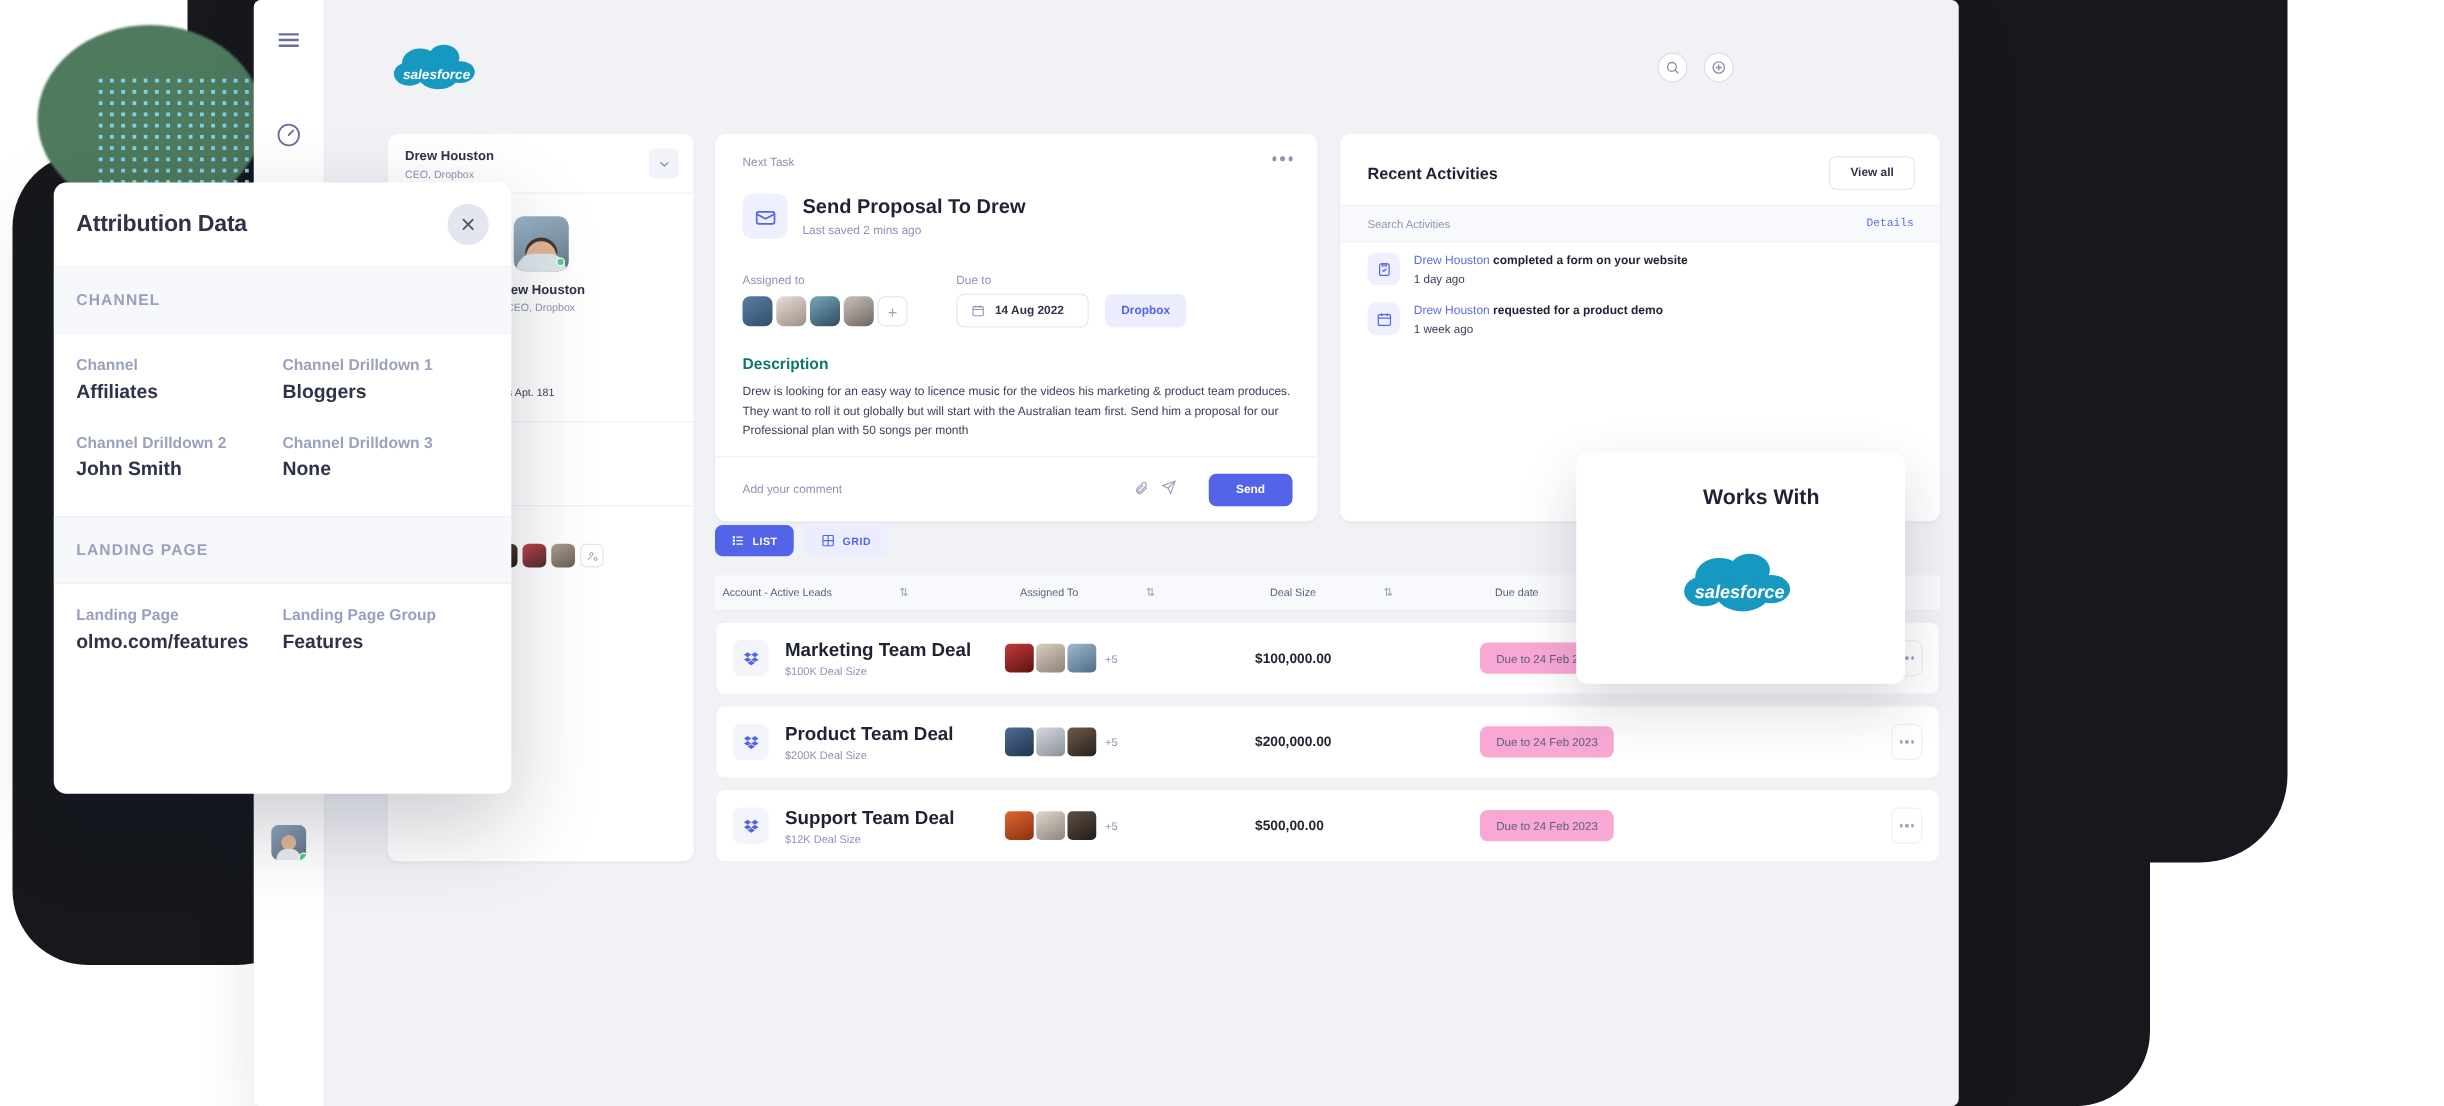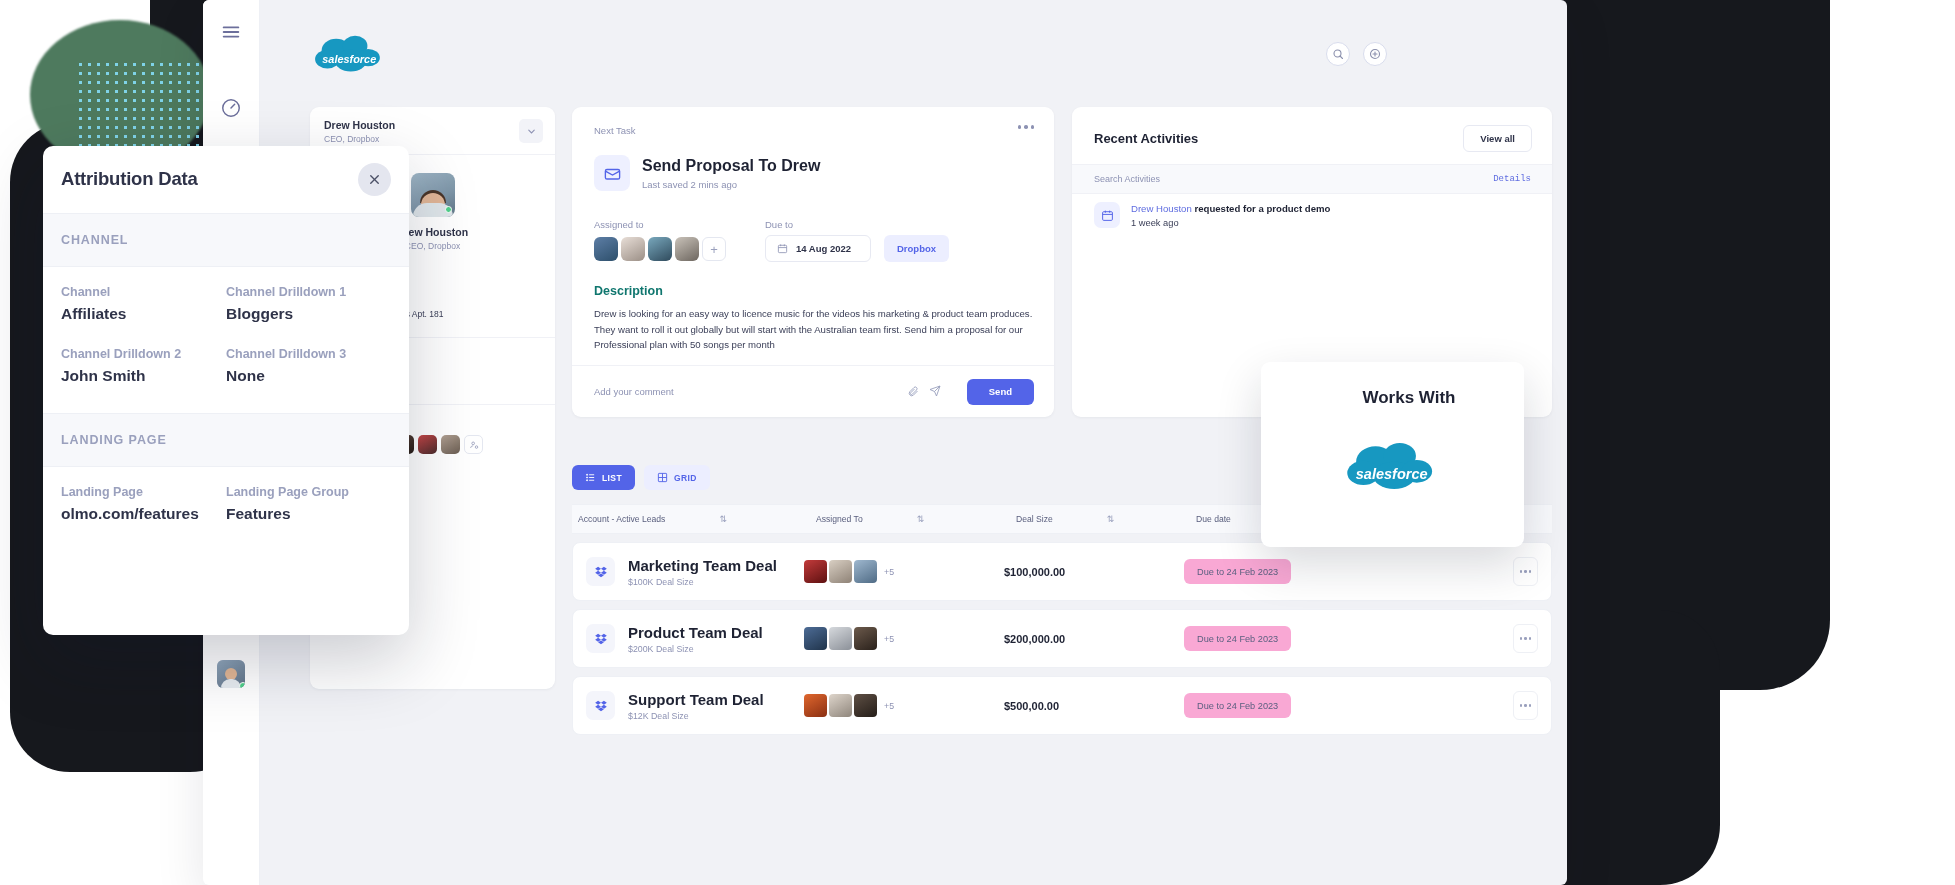--- a/index.html
+++ b/index.html
@@ -154,21 +154,21 @@
   #ac-details { position:absolute; right:21px; font-size:9px; color:#5f6de0;font-family:Liberation Mono, monospace; }
   #ac-list { position:absolute; left:0; right:0; top:95px; padding:0 22px; }
   .act-row { display:flex; gap:11px; align-items:flex-start; margin-bottom:14px; }
   .act-ico { width:26px; height:26px; flex:0 0 26px; border-radius:7px; background:#eef0ff; display:flex; align-items:center; justify-content:center; color:#5364e8; }
   .act-ico svg { width:13px; height:13px; }
   .act-main { font-size:9.6px; color:#1e2233; font-weight:700; line-height:13px; }
   .act-main .lnk { color:#5f6de0; font-weight:400; }
   .act-sub { font-size:9.3px; color:#3c4059; margin-top:3px; }
 
   
-  #deals { position:absolute; left:312px; top:459px; width:980px; bottom:0; }
+  #deals { position:absolute; left:312px; top:414px; width:980px; bottom:0; }
   #dl-toolbar { display:flex; align-items:center; gap:9px; padding:6px 0 14px 0; position:relative; }
   .vbtn { height:25px; border-radius:6px; display:flex; align-items:center; gap:6px; padding:0 13px; font-size:8.5px; font-weight:700; letter-spacing:.4px; }
   .vbtn svg { width:11px; height:11px; }
   .vbtn.active { background:#5364e8; color:#fff; }
   .vbtn.ghost { background:#eceeff; color:#5364e8; }
   #dl-filter { position:absolute; right:182px; top:8px; display:flex; align-items:center; gap:4px; color:#3c4059; font-size:10px; font-weight:600; }
   #dl-filter svg { width:14px; height:14px; color:#3c4059; }
   #dl-head {
     display:flex; align-items:center; height:30px; background:#f8f9fc;
     border-top:1px solid #eef0f5; border-bottom:1px solid #eef0f5;
@@ -412,20 +412,33 @@
 
       <div id="actcard" class="card">
         <div id="ac-title">Recent Activities</div>
         <div id="ac-viewall">View all</div>
         <div id="ac-sub">
           <div id="ac-search">Search Activities</div>
           <div id="ac-details">Details</div>
         </div>
         <div id="ac-list">
 
+          <div class="act-row">
+            <div class="act-ico">
+              <svg viewBox="0 0 24 24" fill="none" stroke="currentColor" stroke-width="1.8">
+                  <rect x="5" y="4" width="14" height="17" rx="2"></rect>
+                  <path d="M9 4h6v3H9z"></path>
+                  <polyline points="9 13 11 15 15 11"></polyline>
+                </svg>
+            </div>
+            <div>
+              <div class="act-main"><span class="lnk">Drew Houston</span><span> completed a form on your website</span></div>
+              <div class="act-sub">1 day ago</div>
+            </div>
+          </div>
 
           <div class="act-row">
             <div class="act-ico">
               <svg viewBox="0 0 24 24" fill="none" stroke="currentColor" stroke-width="1.8">
                   <rect x="3" y="5" width="18" height="16" rx="2"></rect>
                   <line x1="3" y1="10" x2="21" y2="10"></line>
                   <line x1="8" y1="3" x2="8" y2="7"></line>
                   <line x1="16" y1="3" x2="16" y2="7"></line>
                 </svg>
             </div>

